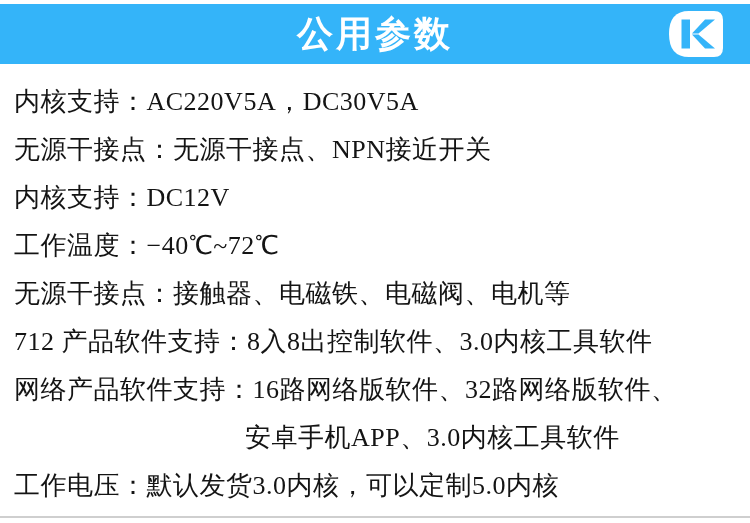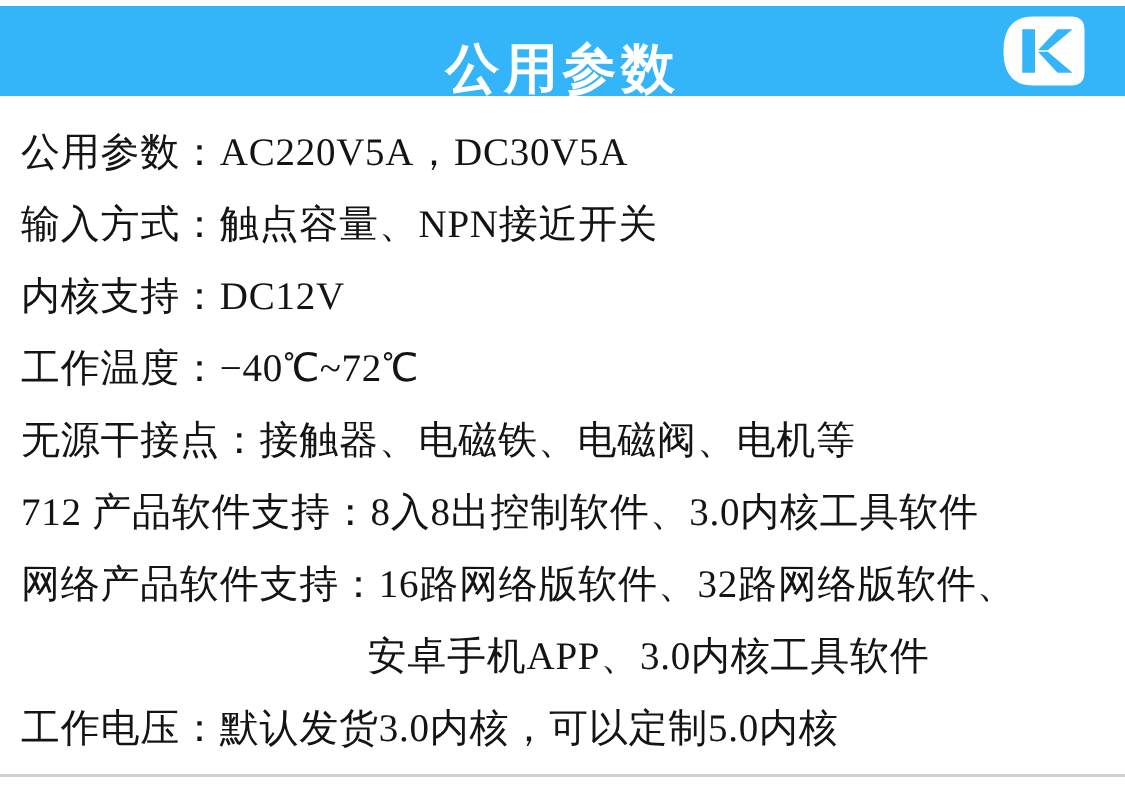--- a/index.html
+++ b/index.html
@@ -15,21 +15,21 @@
     font-family: "Liberation Serif", serif;
   }
   .titlebar {
     position: absolute;
     top: 4px;
     left: 0;
     right: 0;
     height: 60px;
     background: var(--bar-color, #34b4f9);
     display: flex;
-    align-items: flex-end;
+    align-items: center;
     justify-content: center;
   }
   .page-title {
     margin: 0;
     color: var(--title-color, #ffffff);
     font-size: 36px;
     font-weight: bold;
     letter-spacing: 3px;
     line-height: 1;
   }
@@ -79,22 +79,22 @@
 
     <svg class="logo" viewBox="0 0 56 48" xmlns="http://www.w3.org/2000/svg">
       <path d="M 21 1 H 46 Q 55 1 55 10 V 38 Q 55 47 46 47 H 21 Q 1 47 1 24 Q 1 1 21 1 Z" fill="#ffffff"></path>
       <rect x="13.5" y="9.5" width="8.5" height="29" fill="#34b4f9"></rect>
       <polygon points="24,23.5 37,9.5 47,9.5 30.5,23.5" fill="#34b4f9"></polygon>
       <polygon points="24,24.5 30.5,24.5 47,38.5 37,38.5" fill="#34b4f9"></polygon>
     </svg>
   </header>
 
   <main class="content">
-      <div class="spec-line">公用参数：AC220V5A，DC30V5A</div>
-      <div class="spec-line">输入方式：触点容量、NPN接近开关</div>
+      <div class="spec-line">内核支持：AC220V5A，DC30V5A</div>
+      <div class="spec-line">无源干接点：无源干接点、NPN接近开关</div>
       <div class="spec-line">内核支持：DC12V</div>
       <div class="spec-line">工作温度：−40℃~72℃</div>
       <div class="spec-line">无源干接点：接触器、电磁铁、电磁阀、电机等</div>
       <div class="spec-line">712 产品软件支持：8入8出控制软件、3.0内核工具软件</div>
       <div class="spec-line">网络产品软件支持：16路网络版软件、32路网络版软件、</div>
       <div class="spec-line indent">安卓手机APP、3.0内核工具软件</div>
       <div class="spec-line">工作电压：默认发货3.0内核，可以定制5.0内核</div>
     </main>
 
   <div class="bottom-rule"></div>

